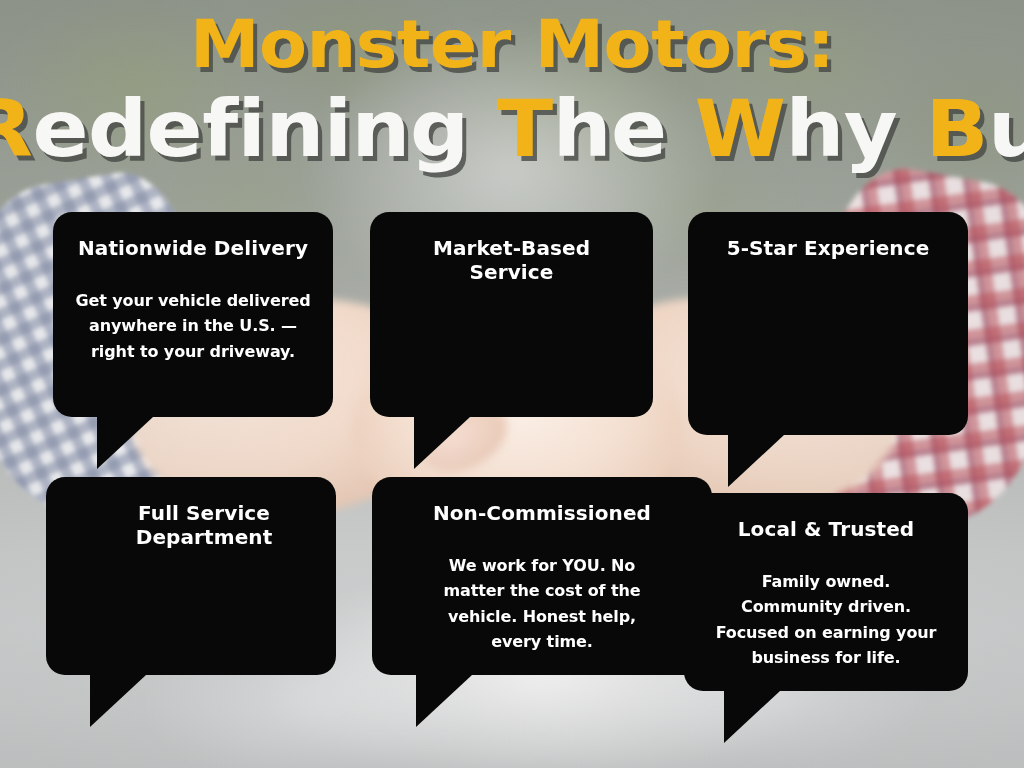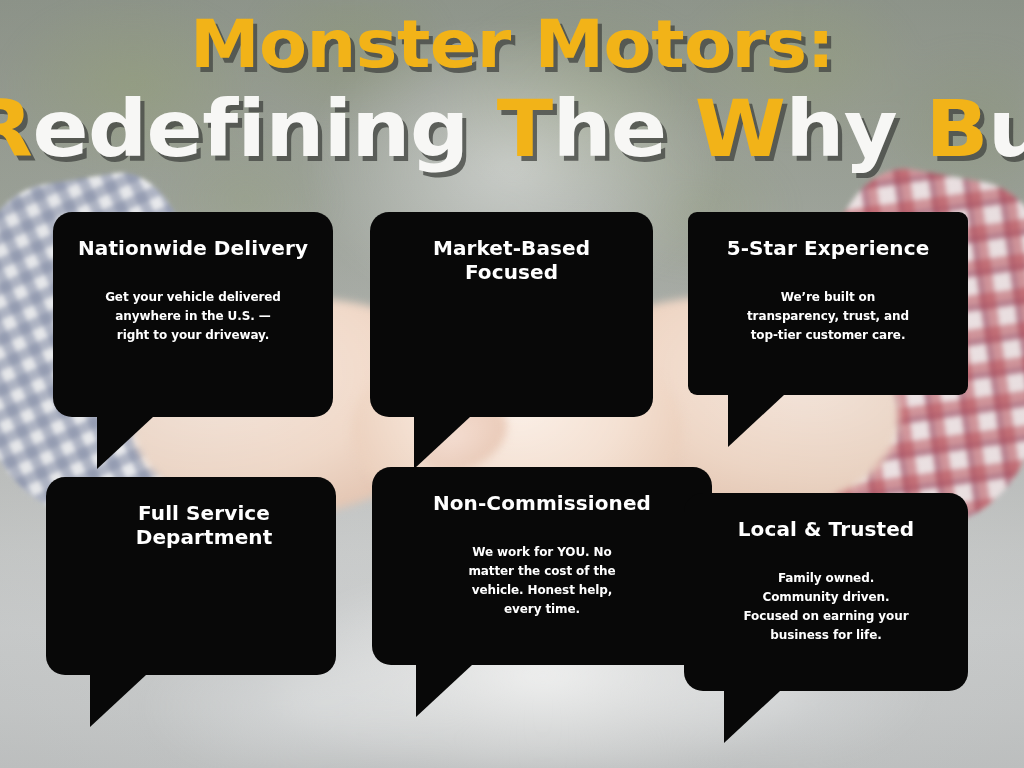--- a/index.html
+++ b/index.html
@@ -190,43 +190,43 @@
   .card-title {
     font-family:"DejaVu Sans", sans-serif;
     font-size:20px;
     font-weight:700;
     line-height:1.2;
     letter-spacing:0.1px;
     margin-bottom:28px;
   }
   .card-body {
     font-family:"DejaVu Sans", sans-serif;
-    font-size:12px;
+    font-size:16px;
     font-weight:700;
     line-height:1.58;
     letter-spacing:-0.1px;
     white-space:pre-line;
   }
   
   .card-tail {
     position:absolute;
     left:44px;
     top:100%;
     width:56px; height:52px;
     background:#080808;
     clip-path:polygon(0 0, 100% 0, 0 100%);
   }
 
   
   #card-nationwide-delivery { left:53px;  top:212px; width:280px; height:205px; }
   #card-market-based-pricing{ left:370px; top:212px; width:283px; height:205px; }
-  #card-five-star-experience{ left:688px; top:212px; width:280px; height:183px;border-radius:9px; }
+  #card-five-star-experience{ left:688px; top:212px; width:280px; height:223px; }
 
   #card-full-service-department { left:46px;  top:477px; width:290px; height:198px;padding-left:44px; }
-  #card-non-commissioned        { left:372px; top:467px; width:340px; height:198px; }
+  #card-non-commissioned        { left:372px; top:477px; width:340px; height:198px; }
   #card-local-trusted           { left:684px; top:477px; width:284px; height:198px;margin-top:16px; }
 
   #card-five-star-experience .card-tail { left:40px; }
   #card-local-trusted .card-tail        { left:40px; }
 </style>
 </head>
 <body>
 
 <div id="stage">
 
@@ -255,29 +255,26 @@
 
     <div class="card" id="card-nationwide-delivery">
       <div class="card-title">Nationwide Delivery</div>
       <div class="card-body">Get your vehicle delivered
 anywhere in the U.S. —
 right to your driveway.</div>
       <div class="card-tail"></div>
     </div>
 
     <div class="card" id="card-market-based-pricing">
-      <div class="card-title">Market-Based Focused</div>
+      <div class="card-title">Market-Based Service</div>
       <div class="card-tail"></div>
     </div>
 
     <div class="card" id="card-five-star-experience">
       <div class="card-title">5-Star Experience</div>
-      <div class="card-body">We’re built on
-transparency, trust, and
-top-tier customer care.</div>
       <div class="card-tail"></div>
     </div>
 
     <div class="card" id="card-full-service-department">
       <div class="card-title">Full Service Department</div>
       <div class="card-tail"></div>
     </div>
 
     <div class="card" id="card-non-commissioned">
       <div class="card-title">Non-Commissioned</div>

